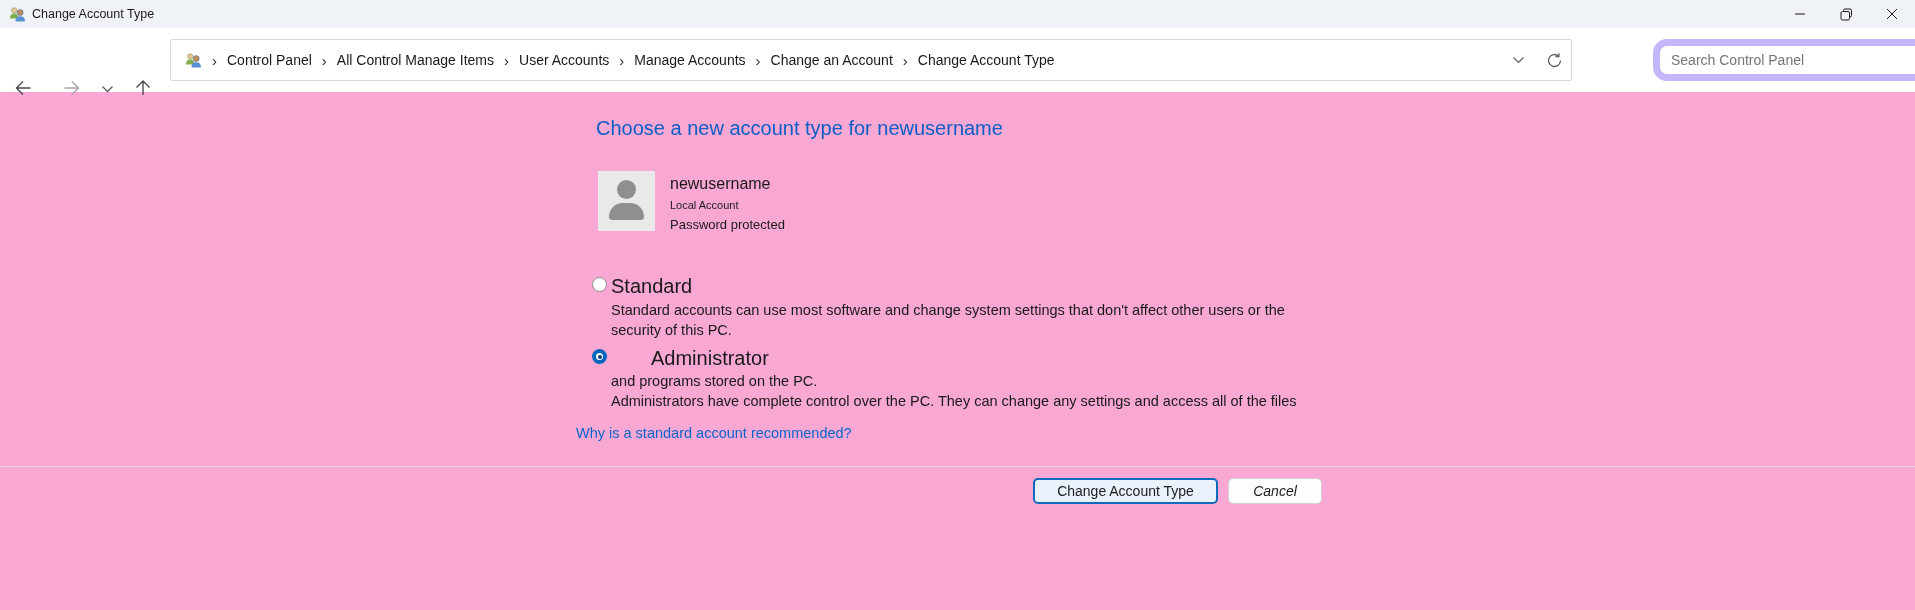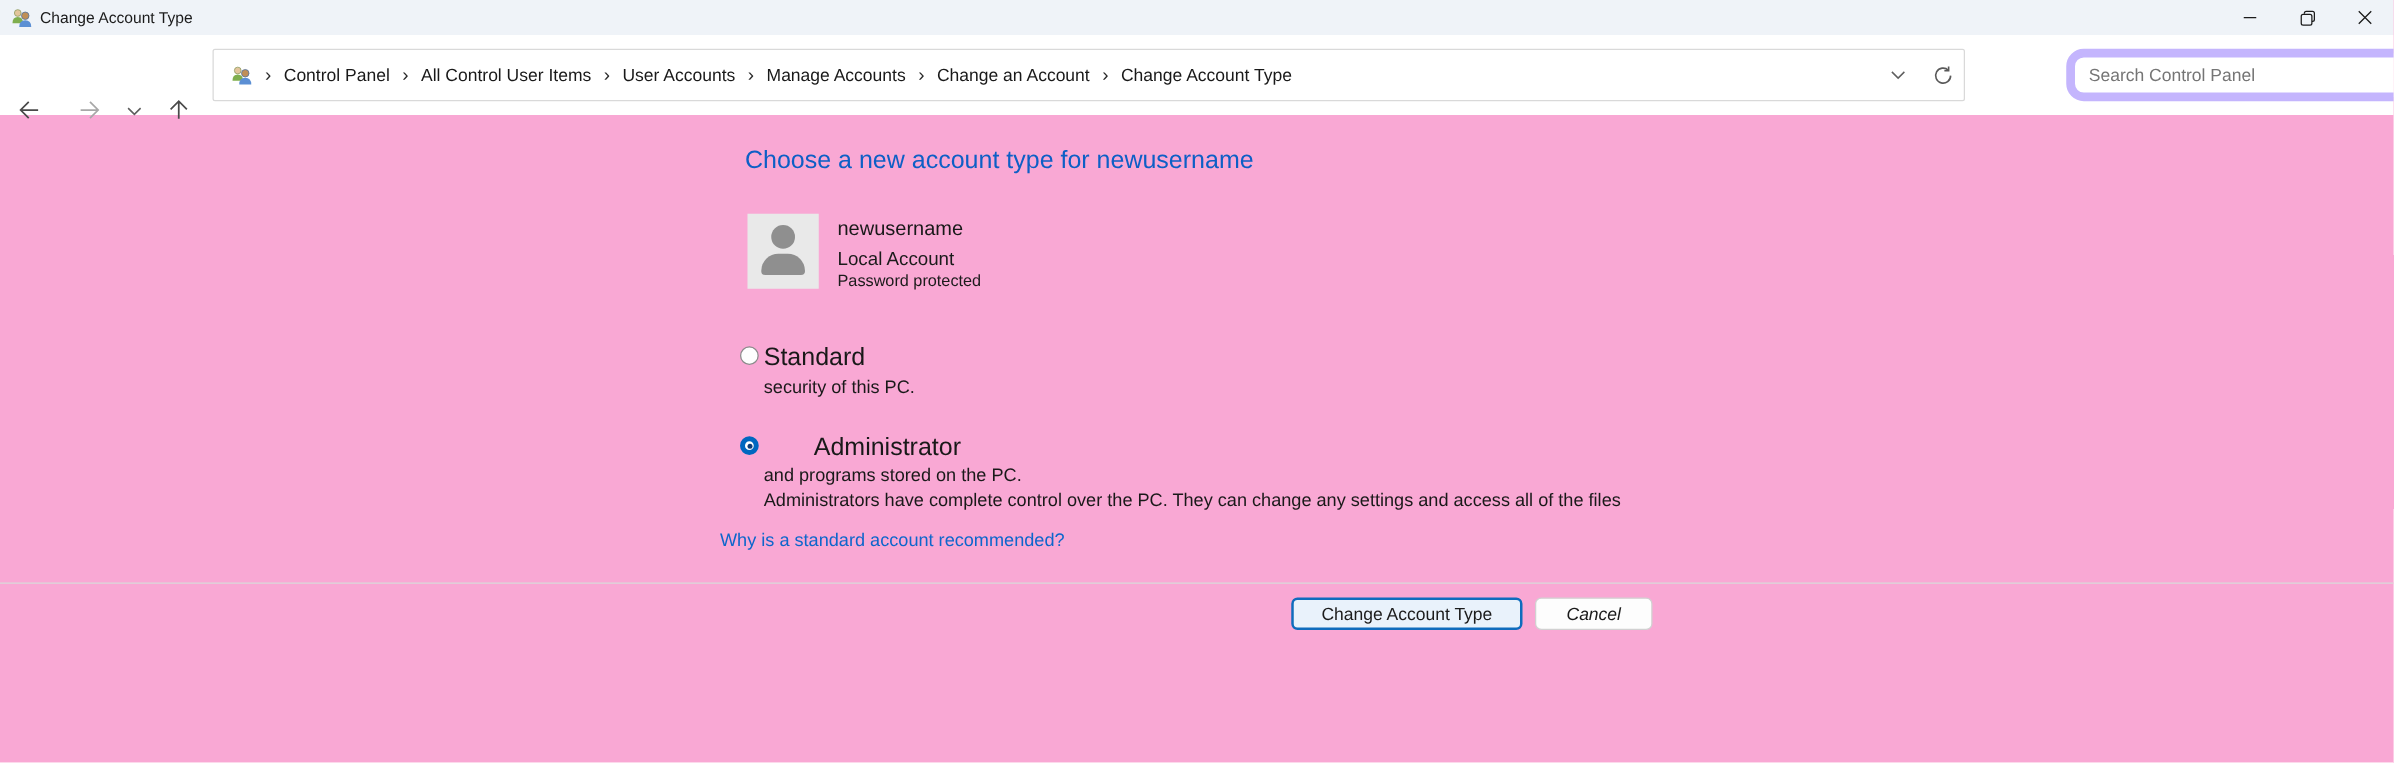--- a/index.html
+++ b/index.html
@@ -40,21 +40,21 @@
   #search input::placeholder { color:#757575; opacity:1; }
   #search .mag { position:absolute; right:11px; top:12px; }
 
   
   #heading { position:absolute; left:596px; top:117px; font-size:20px; color:#0d5fc6; font-weight:400; }
 
   #avatar { position:absolute; left:598px; top:171px; width:57px; height:60px; background:#e9e9e9; }
   #avatar .head { position:absolute; left:19px; top:9px; width:19px; height:19px; border-radius:50%; background:#8f8f8f; }
   #avatar .torso { position:absolute; left:11px; top:32px; width:35px; height:17px; border-radius:17px 17px 4px 4px; background:#8f8f8f; }
   #user-name { position:absolute; left:670px; top:175px; font-size:16px; color:#191919; }
-  #user-type { position:absolute; left:670px; top:199px; font-size:15px; color:#1b1b1b; }
+  #user-type { position:absolute; left:670px; top:199px; font-size:11px; color:#1b1b1b; }
   #user-pass { position:absolute; left:670px; top:217px; font-size:13px; color:#1b1b1b; }
 
   .radio { position:absolute; left:592px; width:15px; height:15px; border-radius:50%;
            border:1px solid #8b8b8b; background:#fefefe; cursor:default; }
   .radio.checked { border:4px solid #0067c0; background:#fff; }
   .radio.checked::after { content:""; position:absolute; inset:1.5px; border-radius:50%; background:#0d3c78; }
   #radio-standard { top:277px; }
   #radio-admin { top:349px; }
   .opt-label { position:absolute; left:611px; font-size:20px; color:#191919; }
   #label-standard { top:275px; }
@@ -125,21 +125,21 @@
       <svg width="17" height="17" viewBox="0 0 17 17" style="flex:none">
         <circle cx="5.2" cy="4.4" r="2.7" fill="#e3c59c" stroke="#8a9a5b" stroke-width="0.6"></circle>
         <path d="M1 12.5 Q1 7.6 5.2 7.6 Q9.4 7.6 9.4 12.5 Z" fill="#7fae4e"></path>
         <circle cx="11.2" cy="6.6" r="3" fill="#c08f57" stroke="#4a6fa0" stroke-width="0.6"></circle>
         <path d="M6.4 15.6 Q6.4 10.2 11.2 10.2 Q16 10.2 16 15.6 Z" fill="#5b8fd4"></path>
       </svg>
       <div id="crumbs">
           <span class="crumb-sep">›</span>
           <span class="crumb">Control Panel</span>
           <span class="crumb-sep">›</span>
-          <span class="crumb">All Control User Items</span>
+          <span class="crumb">All Control Manage Items</span>
           <span class="crumb-sep">›</span>
           <span class="crumb">User Accounts</span>
           <span class="crumb-sep">›</span>
           <span class="crumb">Manage Accounts</span>
           <span class="crumb-sep">›</span>
           <span class="crumb">Change an Account</span>
           <span class="crumb-sep">›</span>
           <span class="crumb">Change Account Type</span>
         </div>
 
@@ -171,20 +171,21 @@
     <div class="head"></div>
     <div class="torso"></div>
   </div>
   <div id="user-name">newusername</div>
   <div id="user-type">Local Account</div>
   <div id="user-pass">Password protected</div>
 
   <div id="radio-standard" class="radio"></div>
   <div id="label-standard" class="opt-label">Standard</div>
   <div id="desc-standard" class="opt-desc">
+    <div>Standard accounts can use most software and change system settings that don't affect other users or the</div>
     <div>security of this PC.</div>
   </div>
 
   <div id="radio-admin" class="radio checked"></div>
   <div id="label-admin" class="opt-label">Administrator</div>
   <div id="desc-admin" class="opt-desc">
     <div>and programs stored on the PC.</div>
     <div>Administrators have complete control over the PC. They can change any settings and access all of the files</div>
   </div>
 

